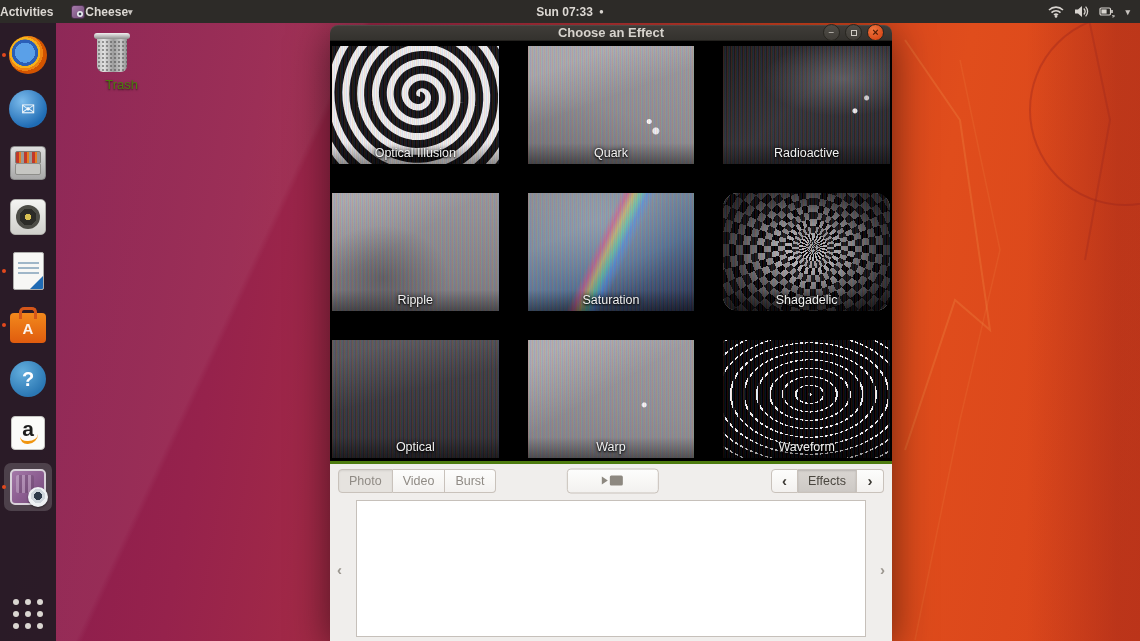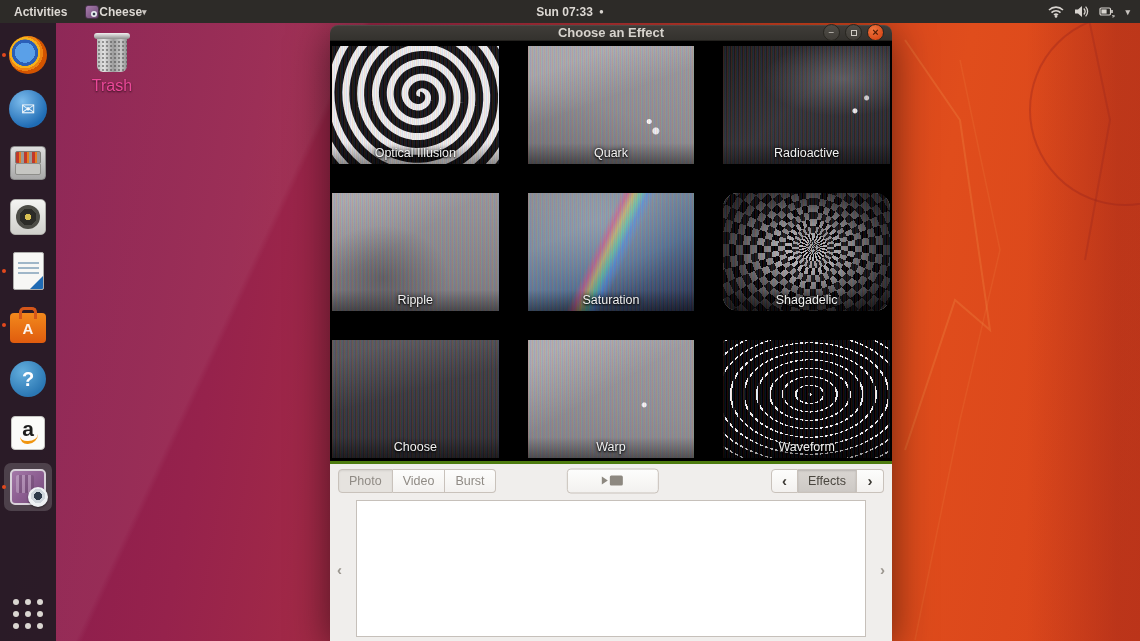--- a/index.html
+++ b/index.html
@@ -11,21 +11,21 @@
     background:
       linear-gradient(to right, rgba(0,0,0,0) 90%, rgba(120,18,22,.30) 98%),
       linear-gradient(115deg, rgba(255,255,255,.06) 0 26%, rgba(255,255,255,0) 26.5%),
       linear-gradient(100deg, #83194e 0%, #96224c 22%, #a52b45 36%, #bc3433 50%, #d5441f 64%, #e04d1c 78%, #d8431b 100%);
   }
   .wall-art { position:absolute; inset:0; }
 
   
   .topbar { position:absolute; left:0; top:0; right:0; height:23px; background:#2d2b28;
     display:flex; align-items:center; color:#dcd8d3; font-size:12px; font-weight:bold; z-index:50; }
-  .tb-left { display:flex; align-items:center; gap:18px; padding-left:14px; }
+  .tb-left { display:flex; align-items:center; gap:18px; padding-left:0; }
   .tb-activities { cursor:default; }
   .tb-appmenu { display:flex; align-items:center; }
   .mini-cheese { width:14px; height:14px; border-radius:3px; border:1px solid #47304a;
     background:linear-gradient(135deg,#a77bac,#6d4a74); position:relative; }
   .mini-cheese::after { content:''; position:absolute; right:1px; bottom:1px; width:6px; height:6px;
     border-radius:50%; background:radial-gradient(circle,#303b4a 0 1.5px,#e8ecf0 1.6px); }
   .tb-caret { font-size:9px; color:#c8c4bf; }
   .tb-center { position:absolute; left:50%; transform:translateX(-50%); display:flex; align-items:center; gap:6px; }
   .clock-dot { font-size:8px; color:#d8d4cf; }
   .tb-right { margin-left:auto; display:flex; align-items:center; gap:10px; padding-right:10px; }
@@ -80,21 +80,21 @@
 
   
   .trash { position:absolute; left:86px; top:36px; width:52px; text-align:center; z-index:10; }
   .trash-can { width:30px; height:36px; margin:0 auto; border-radius:3px 3px 6px 6px; position:relative;
     background:
       radial-gradient(rgba(70,70,70,.5) .8px, transparent 1px),
       linear-gradient(90deg,#b9b9b9,#e2e2e2 22%,#9c9c9c 55%,#c9c9c9 80%,#8f8f8f);
     background-size:4px 4px, 100% 100%; }
   .trash-can::before { content:''; position:absolute; top:-3px; left:-3px; right:-3px; height:6px; border-radius:3px;
     background:linear-gradient(#f0f0f0,#8f8f8f); }
-  .trash-label { margin-top:5px; color:#ec4899; font-size:16px; text-shadow:0 1px 2px rgba(0,0,0,.7); }
+  .trash-label { margin-top:5px; color:#4d7c0f; font-size:13px; text-shadow:0 1px 2px rgba(0,0,0,.7);text-align:right; }
 
   
   .window { position:absolute; left:330px; top:25px; width:562px; bottom:0; z-index:30;
     border-radius:8px 8px 0 0; box-shadow:0 8px 40px rgba(0,0,0,.55); display:flex; flex-direction:column; }
   .titlebar { height:16px; border-radius:8px 8px 0 0; position:relative;
     background:linear-gradient(#403d39,#34322e); border-bottom:1px solid #23211e;
     box-shadow:inset 0 1px 0 rgba(255,255,255,.07);
     display:flex; align-items:center; justify-content:center; }
   .title { color:#d7d3cd; font-size:13px; font-weight:bold; }
   .win-controls { position:absolute; right:8px; top:0; bottom:0; display:flex; align-items:center; gap:5px; }
@@ -332,21 +332,21 @@
       <div class="fx fx-saturation">
         <span class="scan"></span>
         <span class="lbl">Saturation</span>
       </div>
       <div class="fx fx-shagadelic">
         <span class="scan"></span>
         <span class="lbl">Shagadelic</span>
       </div>
       <div class="fx fx-vertigo">
         <span class="scan"></span>
-        <span class="lbl">Choose</span>
+        <span class="lbl">Optical</span>
       </div>
       <div class="fx fx-warp">
         <span class="scan"></span>
         <span class="lbl">Warp</span>
       </div>
       <div class="fx fx-waveform">
         <span class="scan"></span>
         <span class="lbl">Waveform</span>
       </div>
     </div>

